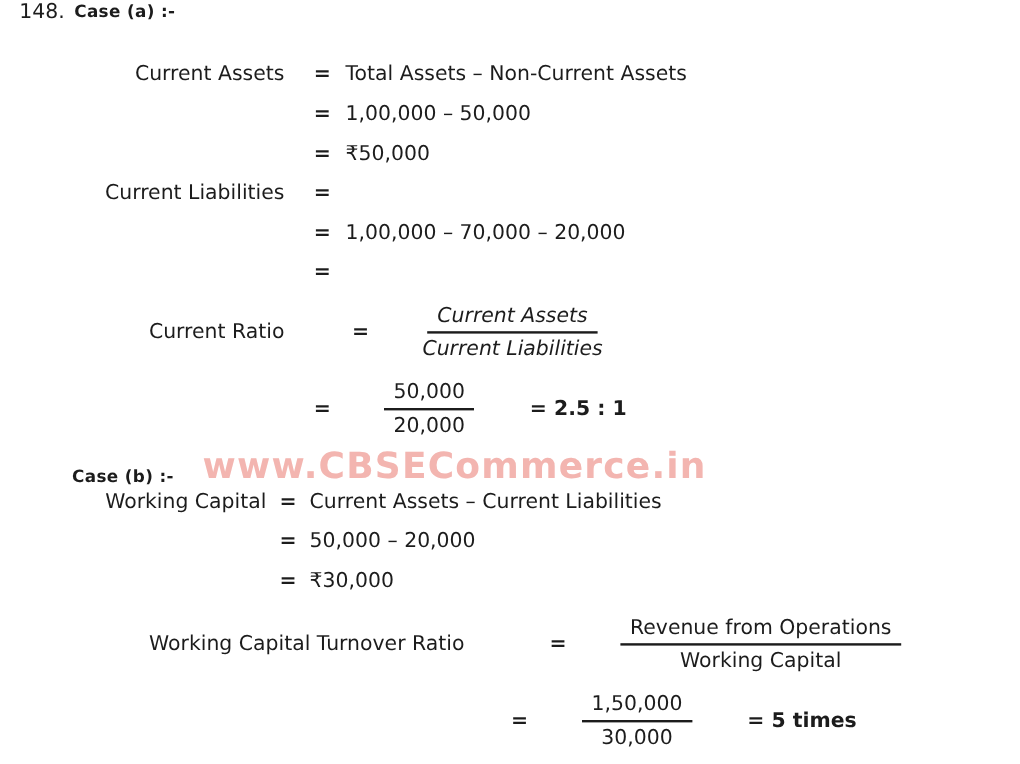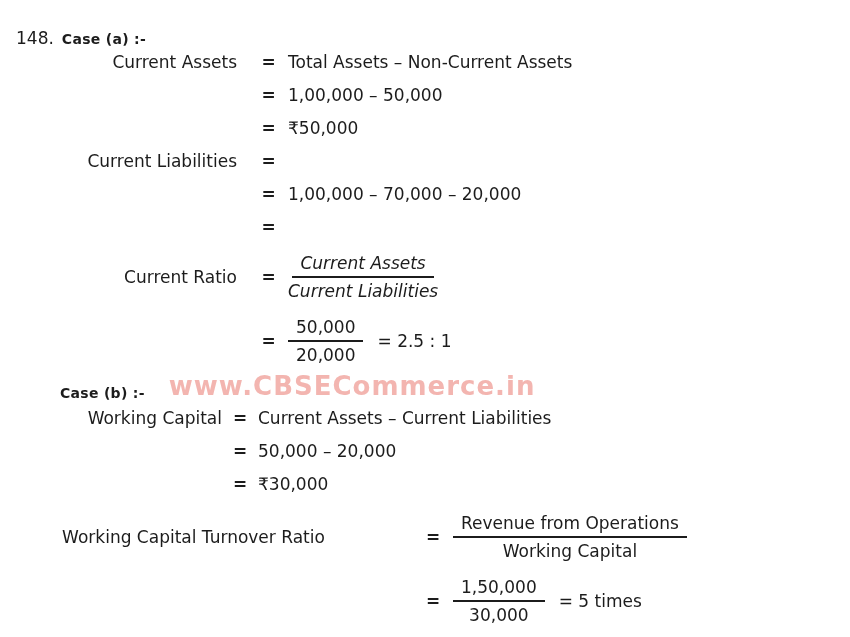--- a/index.html
+++ b/index.html
@@ -22,42 +22,42 @@
   .row{display:flex;align-items:center;height:33px;white-space:nowrap;}
   .lbl{text-align:right;}
   .lbl-a{flex:0 0 237px;}
   .lbl-b{flex:0 0 222px;}
   .eq{display:flex;justify-content:center;box-sizing:border-box;font-weight:600;}
   .eq-a{flex:0 0 51px;padding-left:12px;}
   .eq-b{flex:0 0 36px;}
   .eq-c{flex:0 0 66px;padding-left:26px;}
   .val{flex:1;}
   
-  .fracrow{display:flex;align-items:center;white-space:nowrap;}
+  .fracrow{display:flex;align-items:center;white-space:nowrap;gap:32px;}
   .frac{display:inline-flex;flex-direction:column;align-items:center;text-align:center;}
   .frac .fnum{border-bottom:2px solid #1c1c1c;padding:0 8px 3px;}
   .frac .fden{padding-top:3px;}
   .frac-italic .fnum,.frac-italic .fden{font-style:italic;}
-  .result{margin-left:14px;font-weight:400;}
+  .result{margin-left:14px;font-weight:700;}
   
   .watermark{
     font-weight:700;
-    font-size:26px;
+    font-size:30px;
     letter-spacing:1px;
     color:#f3b5b0;
     margin-left:24px;
     white-space:nowrap;
   }
 </style>
 </head>
 <body>
 
 <div class="page">
 
-  <div class="abs heading" style="left:16px;top:28px;">
+  <div class="abs heading" style="left:16px;top:0;align-items:center;">
     <span class="num">148.</span>
     <span class="case">Case (a) :-</span>
   </div>
 
   <div class="abs rows" style="left:0;top:45px;width:850px;">
     <div class="row">
       <span class="lbl lbl-a">Current Assets</span>
       <span class="eq eq-a">=</span>
       <span class="val">Total Assets – Non-Current Assets</span>
     </div>
@@ -121,21 +121,21 @@
       <span class="val">50,000 – 20,000</span>
     </div>
     <div class="row">
       <span class="lbl lbl-b"></span>
       <span class="eq eq-b">=</span>
       <span class="val">₹30,000</span>
     </div>
   </div>
 
   <div class="abs fracrow" style="left:0;top:508px;width:850px;height:58px;">
-    <span class="lbl" style="flex:0 0 387px;text-align:center;">Working Capital Turnover Ratio</span>
+    <span class="lbl" style="flex:0 0 387px;">Working Capital Turnover Ratio</span>
     <span class="eq eq-c">=</span>
     <span class="frac">
       <span class="fnum">Revenue from Operations</span>
       <span class="fden">Working Capital</span>
     </span>
   </div>
 
   <div class="abs fracrow" style="left:387px;top:572px;height:58px;">
     <span class="eq eq-c">=</span>
     <span class="frac">

